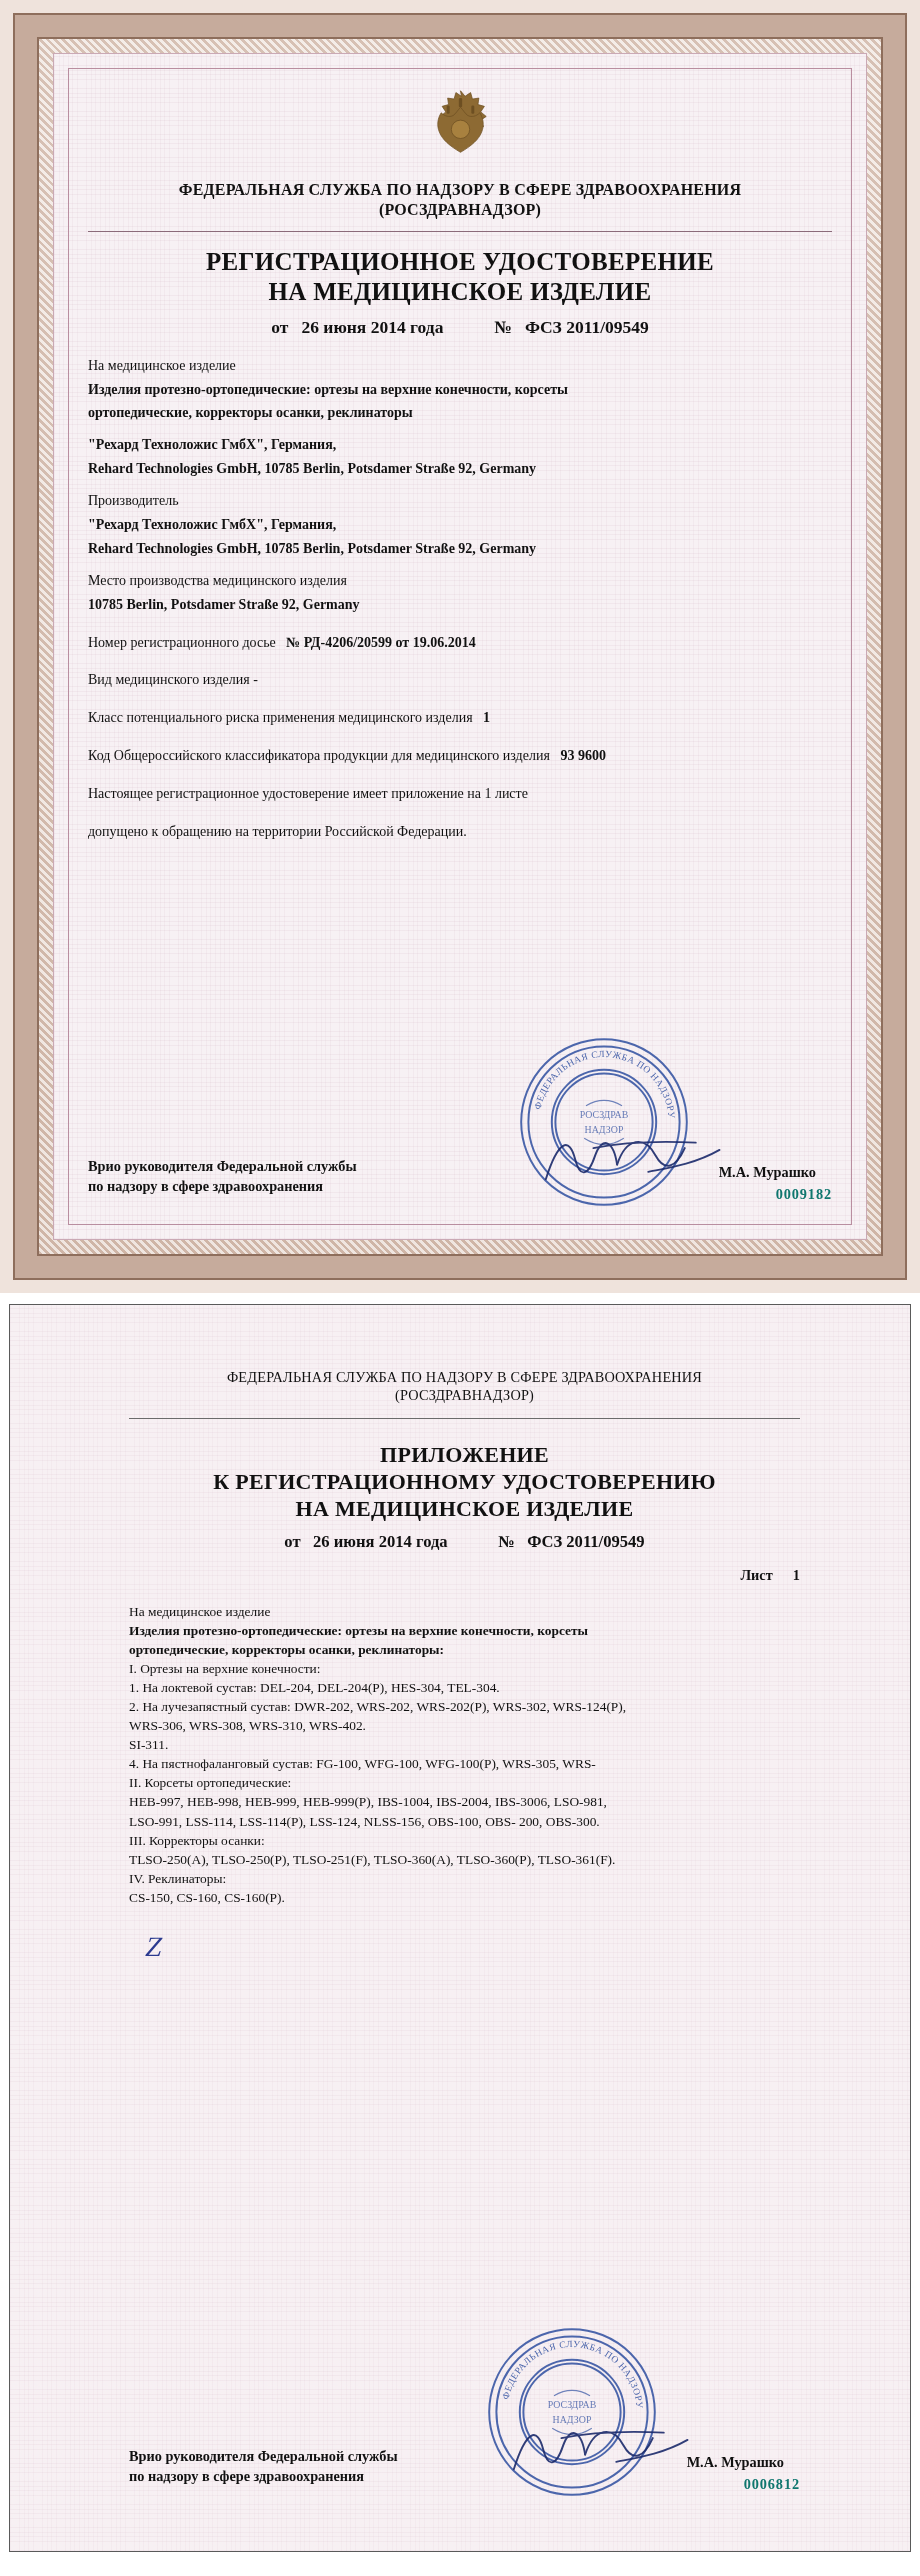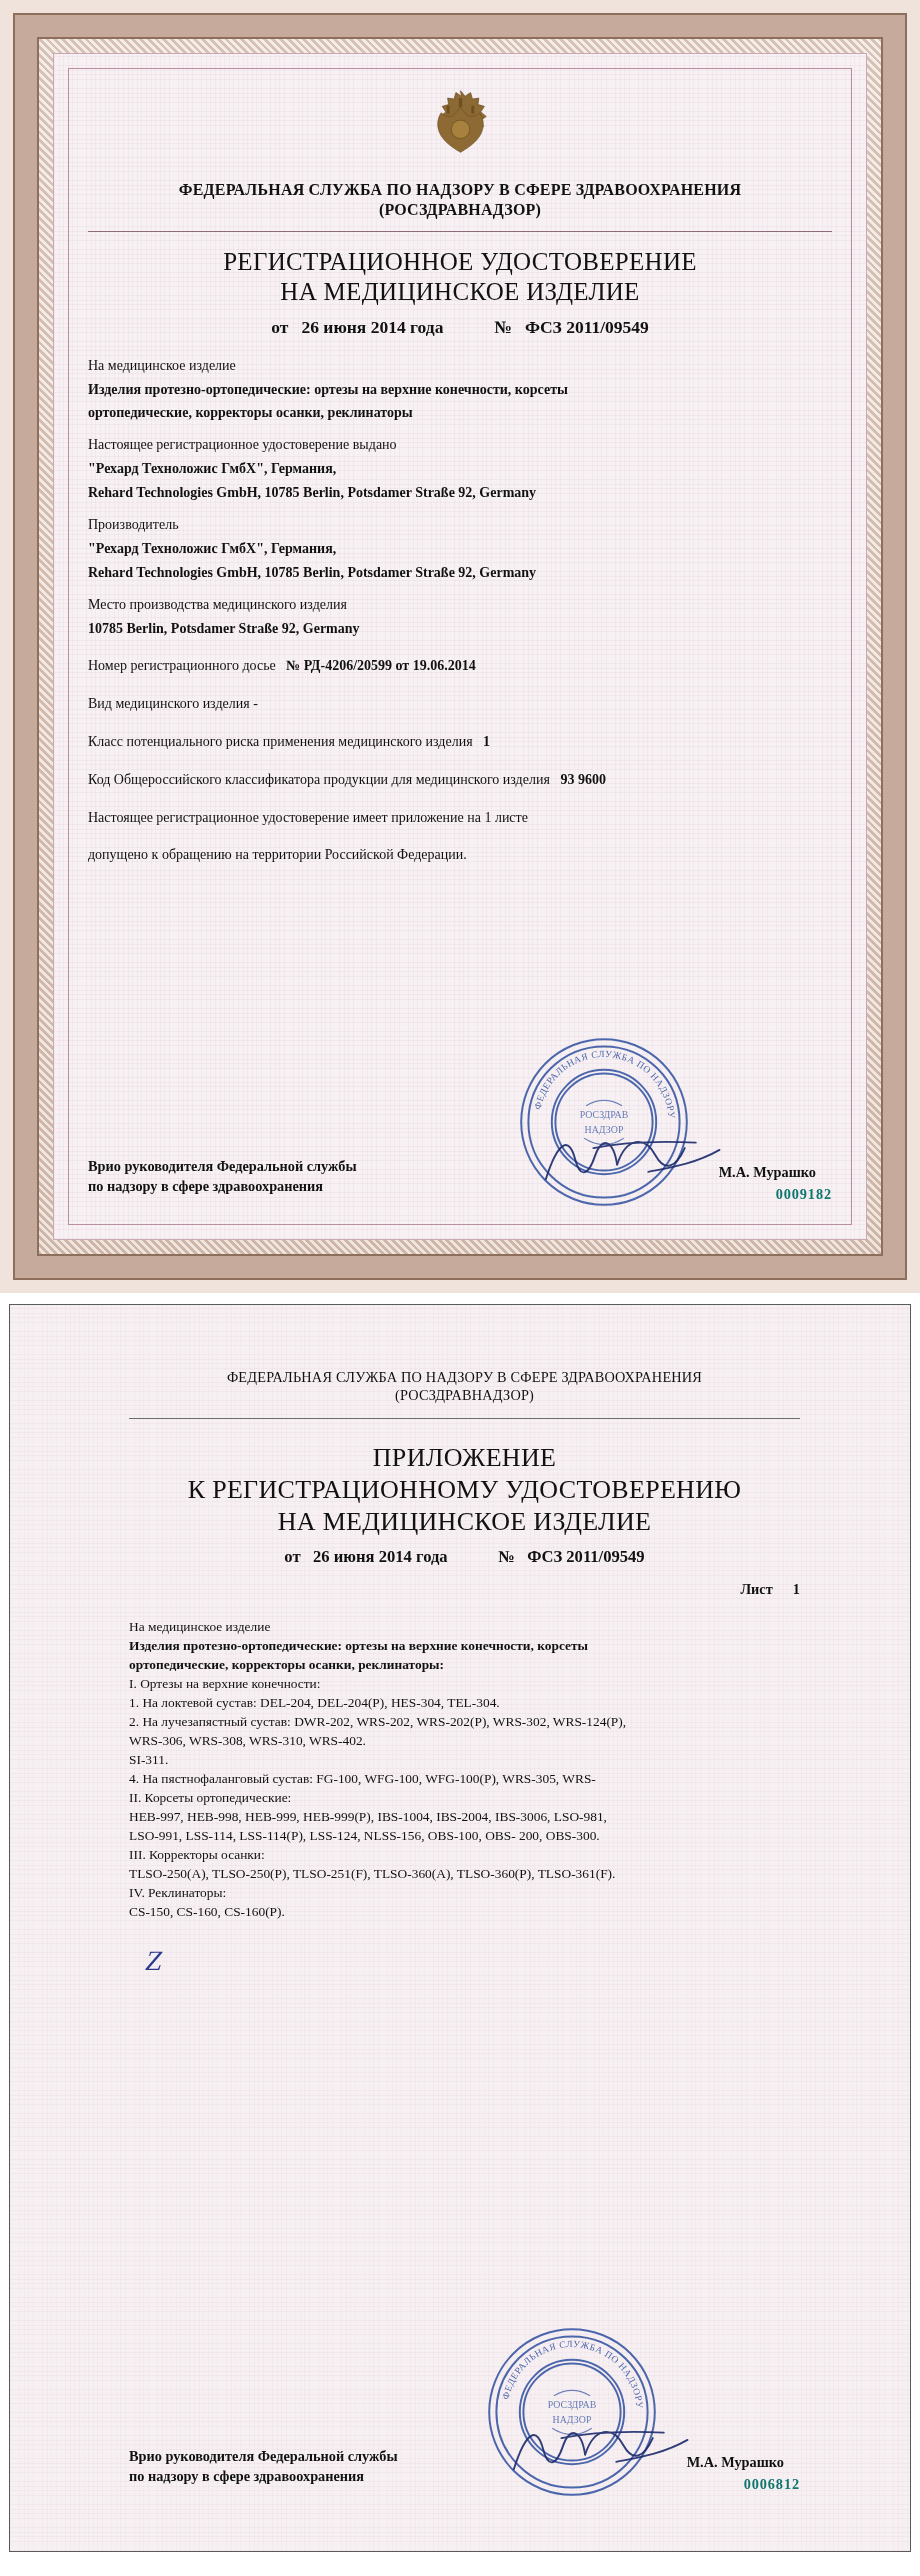--- a/index.html
+++ b/index.html
@@ -94,21 +94,21 @@
 
   .rule {
     height: 1.8px;
     background: #8b6b7a;
     margin: 11px 0 14.7px 0;
   }
 
   .title {
     text-align: center;
     font-size: 25px;
-    font-weight: normal;
+    font-weight: bold;
     line-height: 1.22;
     letter-spacing: 0.3px;
   }
   .dateline {
     text-align: center;
     font-size: 17.5px;
     font-weight: bold;
     margin-top: 9.2px;
   }
   .dateline .gap { display: inline-block; width: 42px; }
@@ -197,21 +197,21 @@
     top: 74px;
     bottom: 55px;
   }
   .appx .agency {
     font-size: 14.3px;
     font-weight: normal;
     letter-spacing: 0.2px;
   }
   .appx .rule { background: #6b6b6b; height: 0.9px; margin: 13px 0 24px 0; }
   .appx .title {
-    font-size: 26px;
+    font-size: 22px;
   }
   .appx .dateline { font-size: 16.6px; }
   .sheet-no {
     text-align: right;
     font-size: 14.3px;
     font-weight: bold;
     margin-top: 14.7px;
   }
   .sheet-no .num { margin-left: 16.6px; }
   .appx .body { font-size: 13.4px; line-height: 1.42; margin-top: 18.4px; }
@@ -275,21 +275,20 @@
       <span>ФСЗ 2011/09549</span>
     </div>
 
     <div class="body">
 
       <p class="lbl">На медицинское изделие</p>
       <p class="val">Изделия протезно-ортопедические: ортезы на верхние конечности, корсеты</p>
       <p class="val">ортопедические, корректоры осанки, реклинаторы</p>
       <div class="spacer8"></div>
 
-      <p class="lbl">Настоящее регистрационное удостоверение выдано</p>
       <p class="val">"Рехард Техноложис ГмбХ", Германия,</p>
       <p class="val">Rehard Technologies GmbH, 10785 Berlin, Potsdamer Straße 92, Germany</p>
       <div class="spacer8"></div>
 
       <p class="lbl">Производитель</p>
       <p class="val">"Рехард Техноложис ГмбХ", Германия,</p>
       <p class="val">Rehard Technologies GmbH, 10785 Berlin, Potsdamer Straße 92, Germany</p>
       <div class="spacer8"></div>
 
       <p class="lbl">Место производства медицинского изделия</p>

